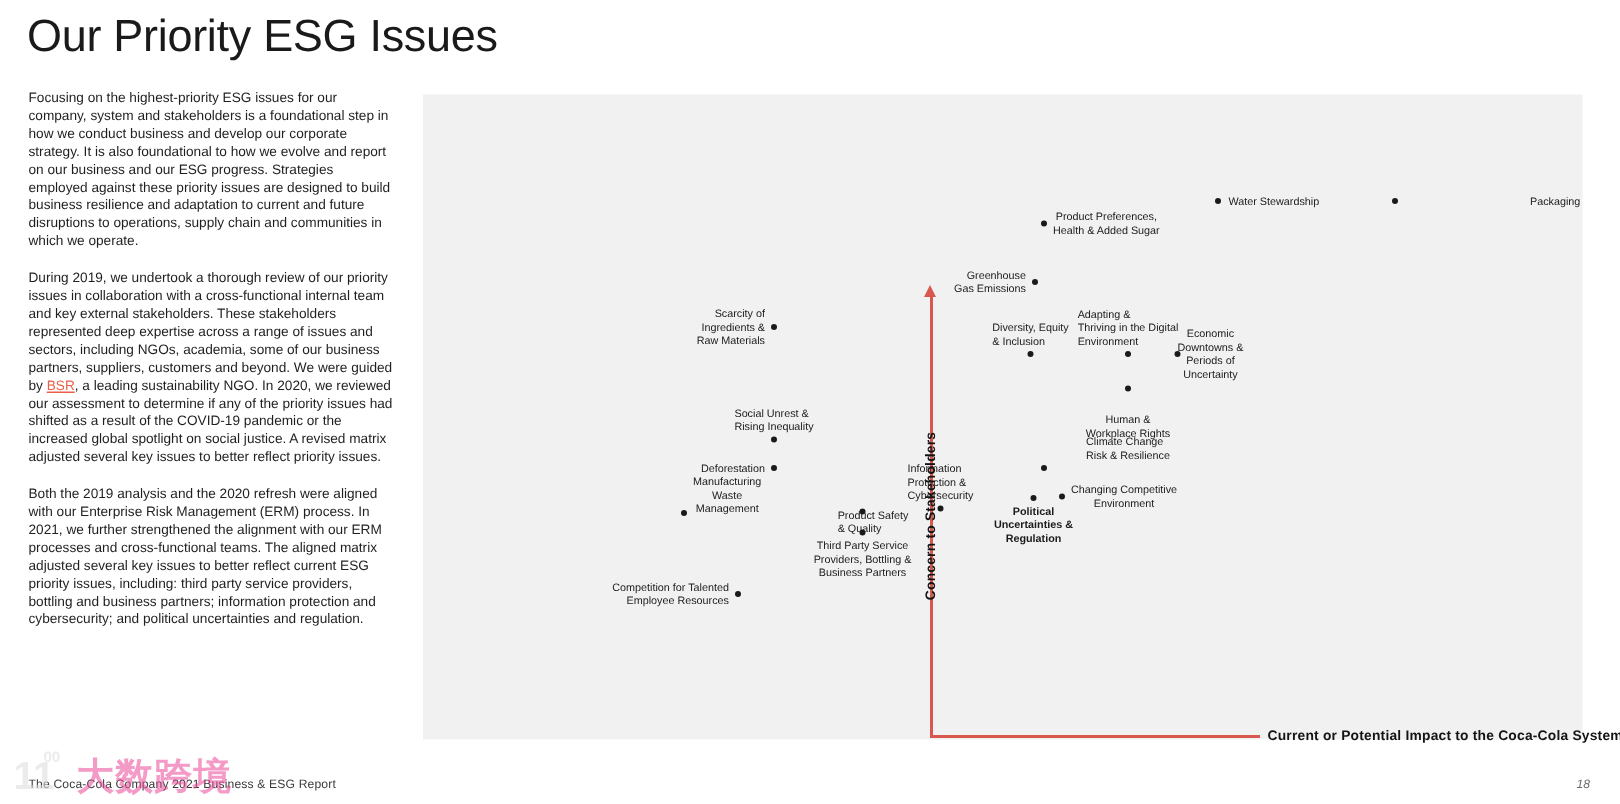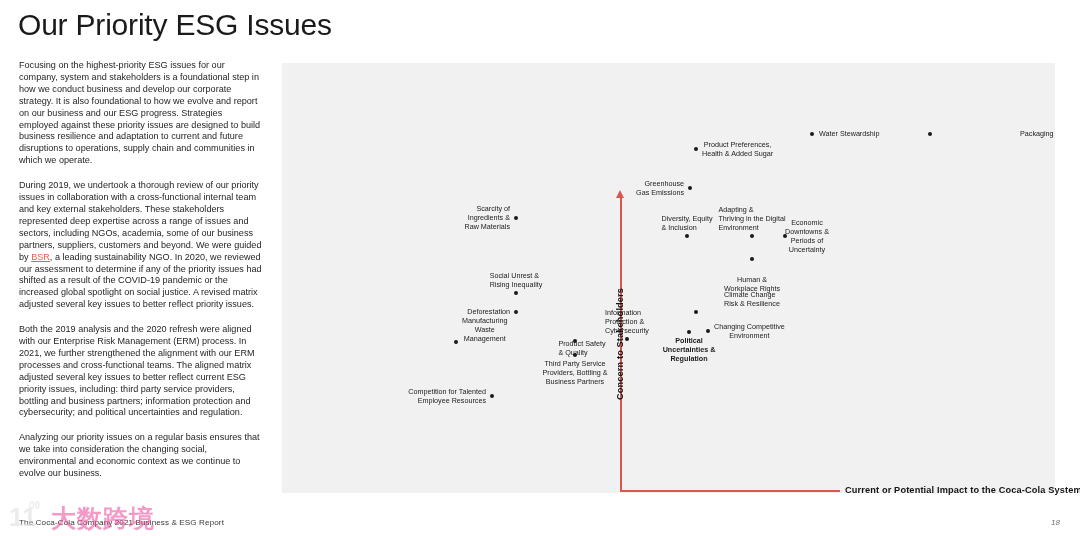--- a/index.html
+++ b/index.html
@@ -161,21 +161,20 @@
 <body>
 
 <div class="slide">
 
   <div class="page-title">Our Priority ESG Issues</div>
 
   <div class="copy">
     <p>Focusing on the highest-priority ESG issues for our company, system and stakeholders is a foundational step in how we conduct business and develop our corporate strategy. It is also foundational to how we evolve and report on our business and our ESG progress. Strategies employed against these priority issues are designed to build business resilience and adaptation to current and future disruptions to operations, supply chain and communities in which we operate.</p>
     <p><span>During 2019, we undertook a thorough review of our priority issues in collaboration with a cross-functional internal team and key external stakeholders. These stakeholders represented deep expertise across a range of issues and sectors, including NGOs, academia, some of our business partners, suppliers, customers and beyond. We were guided by </span><a class="link" href="#">BSR</a><span>, a leading sustainability NGO. In 2020, we reviewed our assessment to determine if any of the priority issues had shifted as a result of the COVID-19 pandemic or the increased global spotlight on social justice. A revised matrix adjusted several key issues to better reflect priority issues.</span></p>
     <p>Both the 2019 analysis and the 2020 refresh were aligned with our Enterprise Risk Management (ERM) process. In 2021, we further strengthened the alignment with our ERM processes and cross-functional teams. The aligned matrix adjusted several key issues to better reflect current ESG priority issues, including: third party service providers, bottling and business partners; information protection and cybersecurity; and political uncertainties and regulation.</p>
-    <p>Analyzing our priority issues on a regular basis ensures that we take into consideration the changing social, environmental and economic context as we continue to evolve our business.</p>
   </div>
 
   <div class="panel">
 
     <div class="axis-line y-axis"></div>
     <div class="axis-line x-axis-left"></div>
 
     <div class="arrow-up"></div>
 
     <div class="x-axis-label">Current or Potential Impact to the Coca-Cola System</div>

